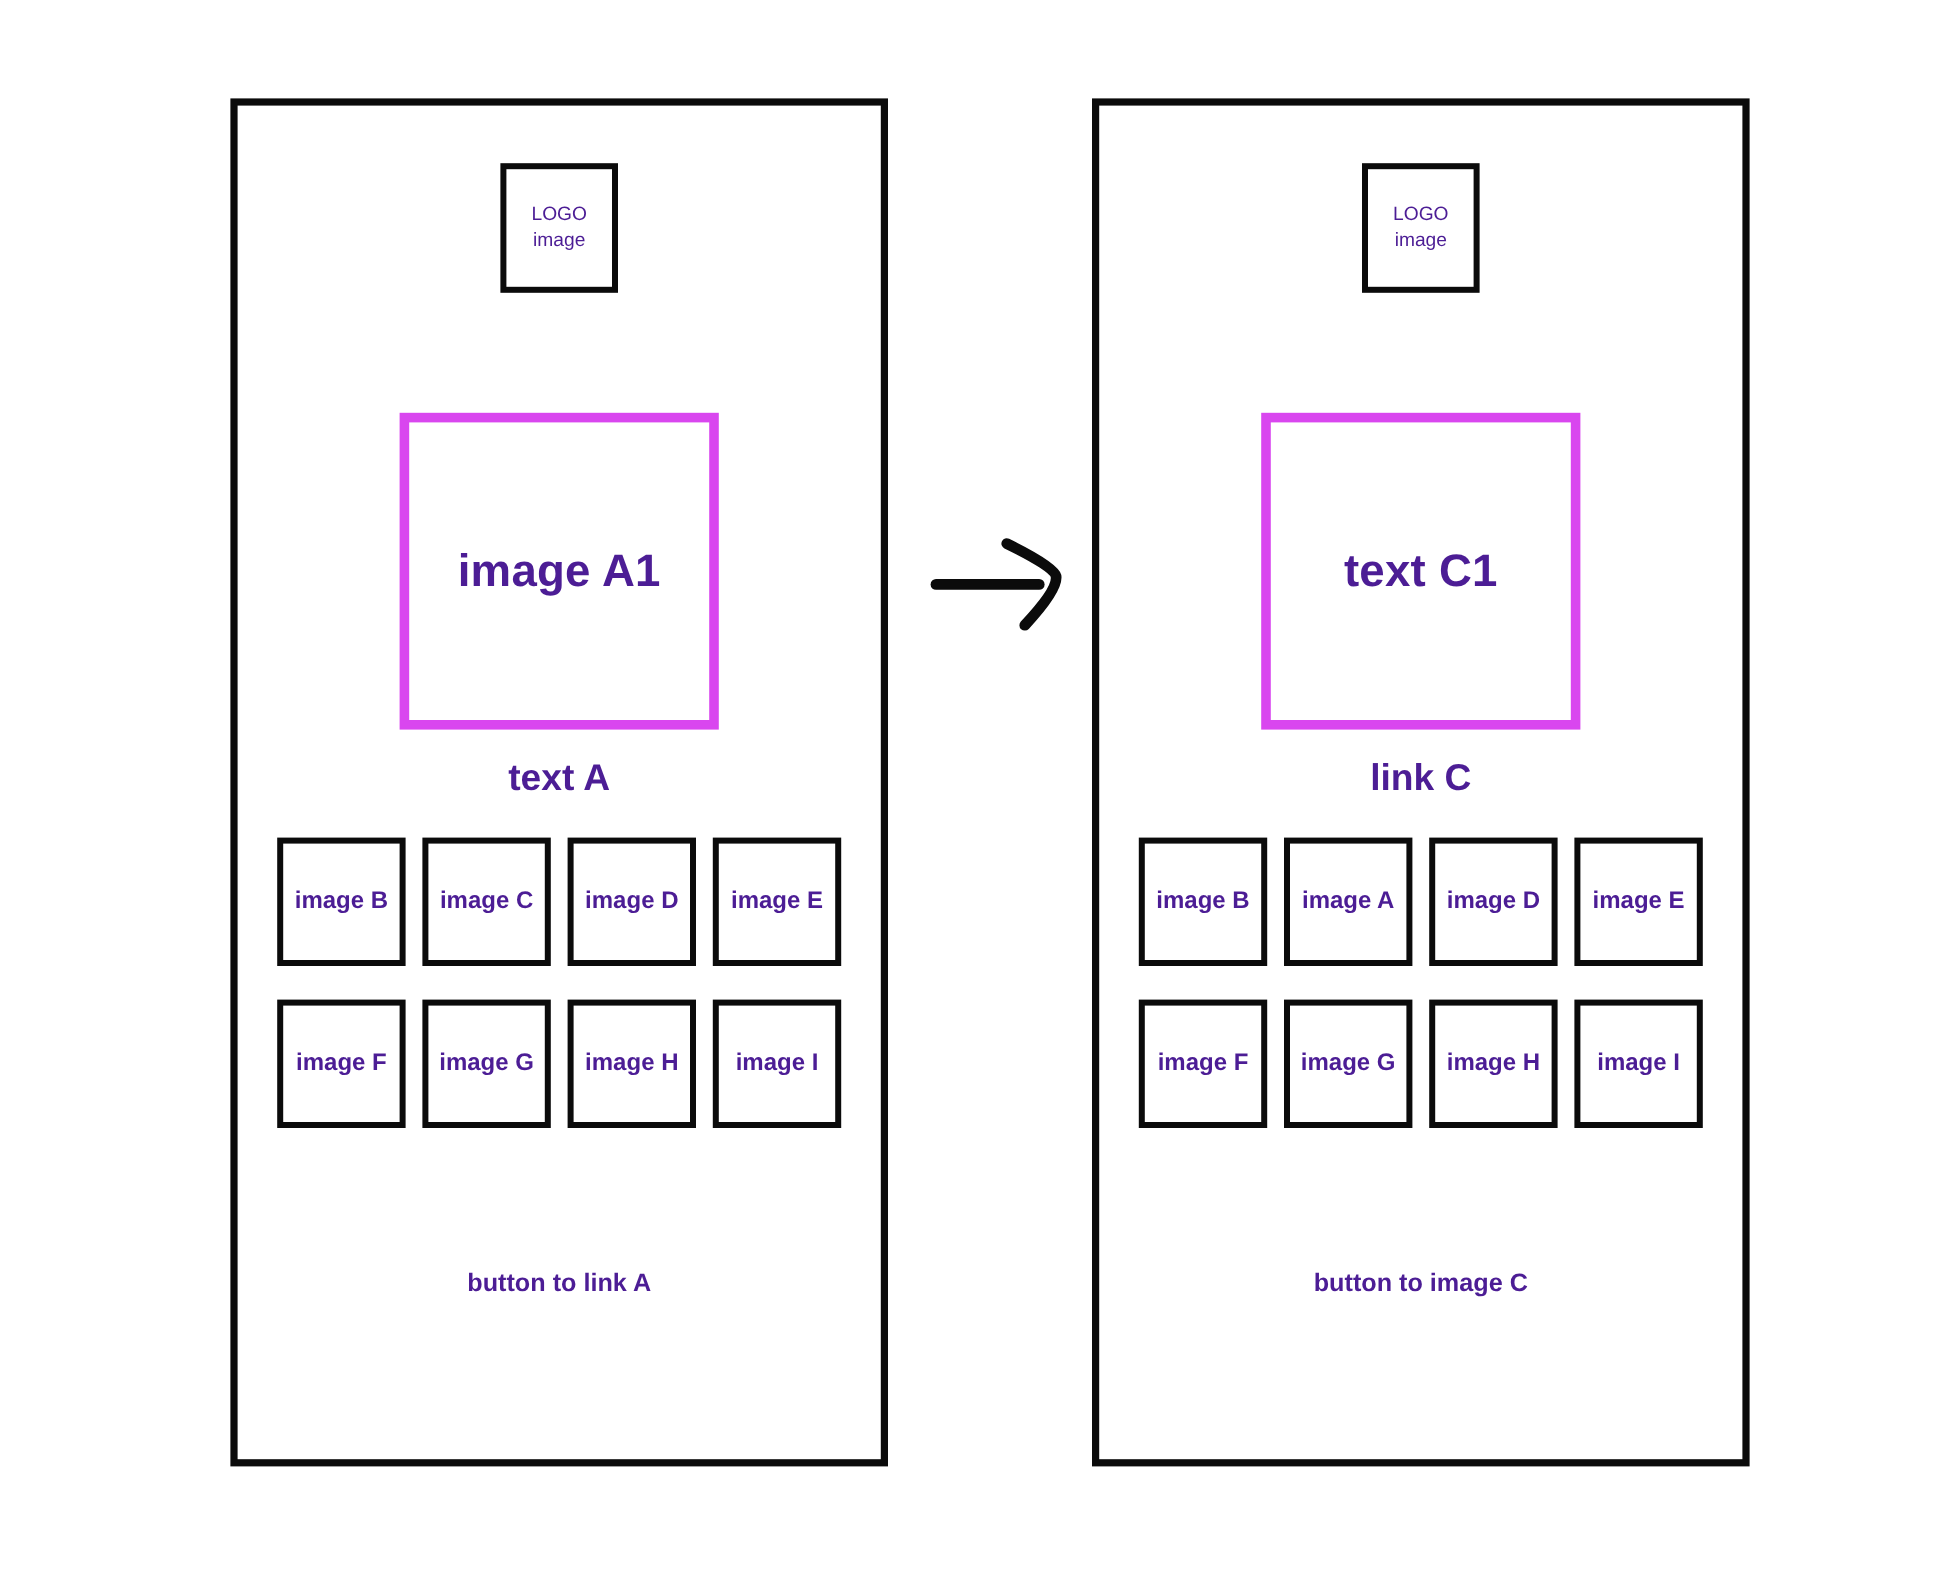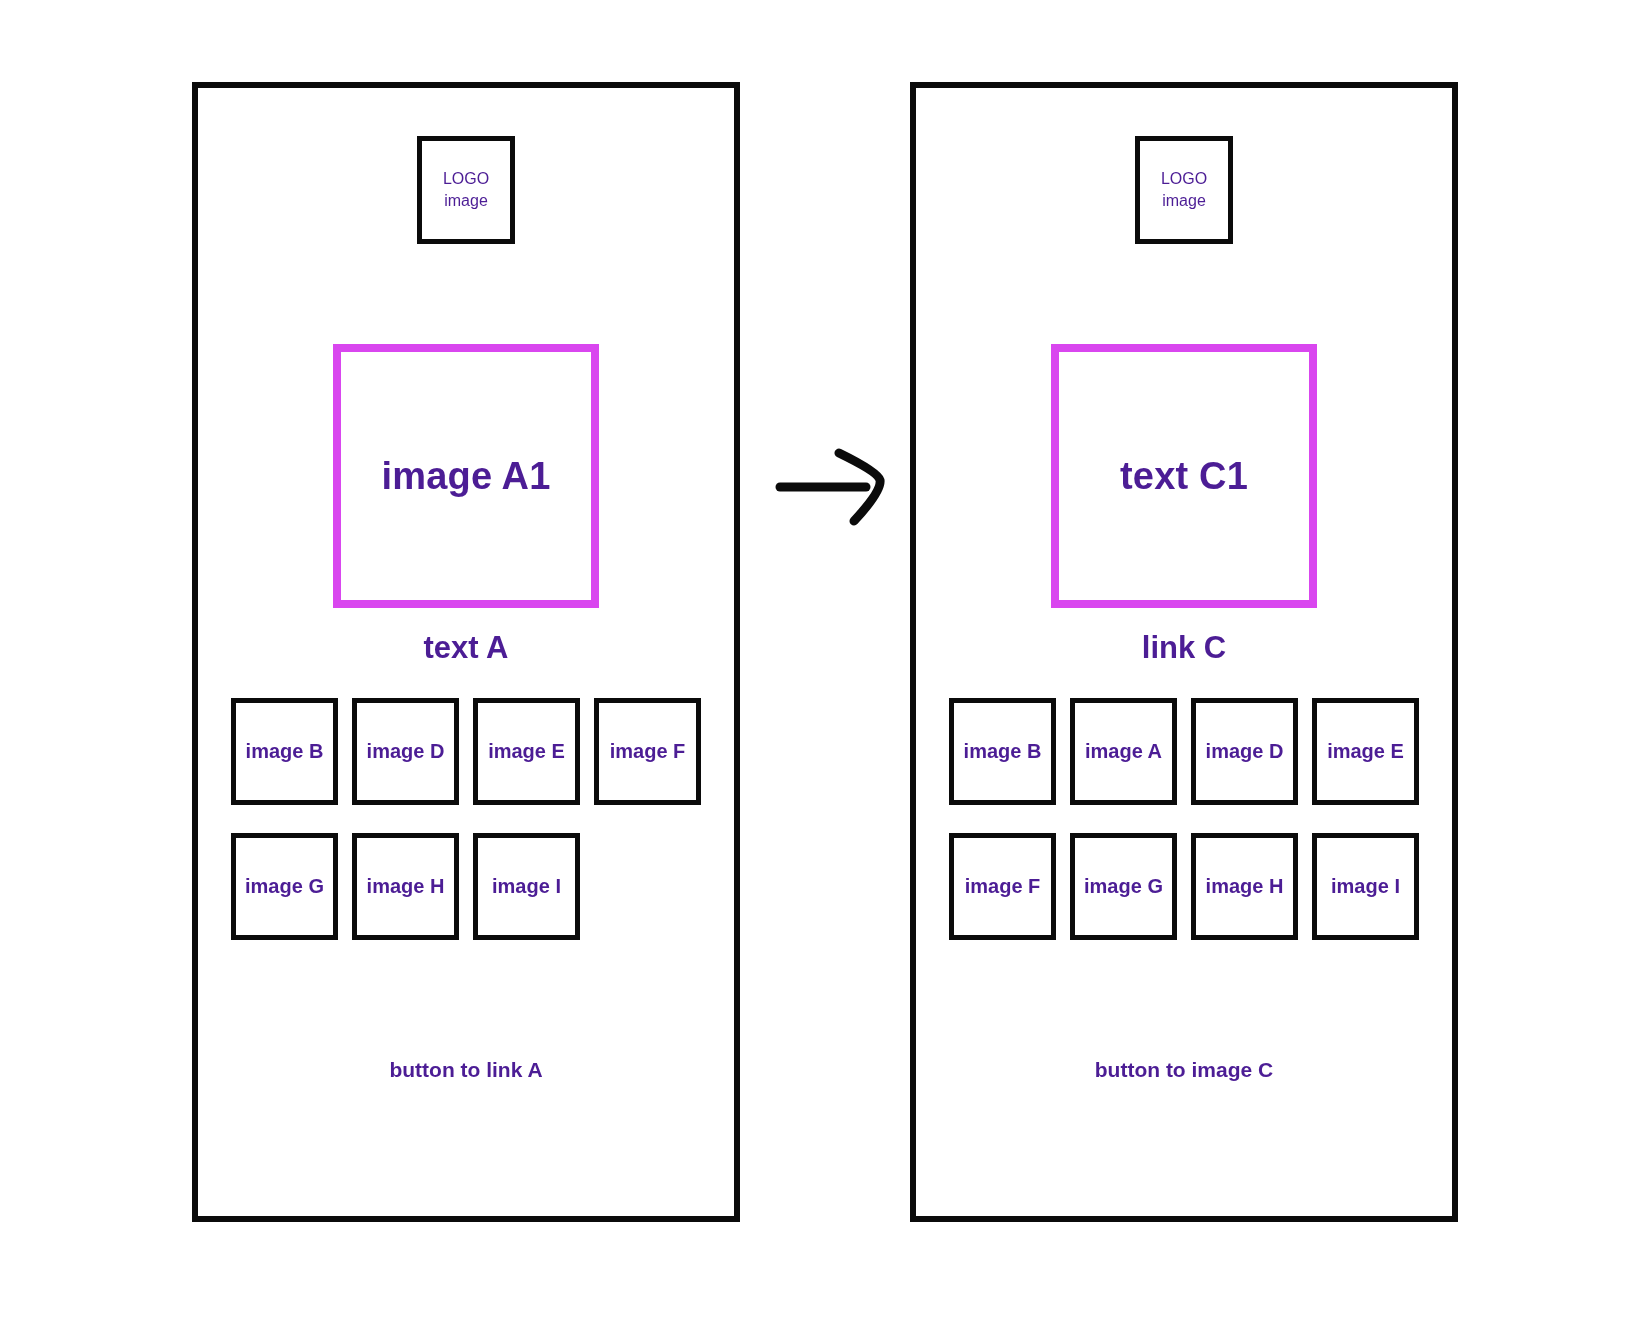--- a/index.html
+++ b/index.html
@@ -121,20 +121,21 @@
     </div>
 
     <div class="hero-box">
       <span>image A1</span>
     </div>
 
     <div class="caption">text A</div>
 
     <div class="thumb-grid">
       <div class="thumb">image B</div>
+      <div class="thumb">image C</div>
       <div class="thumb">image D</div>
       <div class="thumb">image E</div>
       <div class="thumb">image F</div>
       <div class="thumb">image G</div>
       <div class="thumb">image H</div>
       <div class="thumb">image I</div>
     </div>
 
     <div class="link-button">button to link A</div>
   </div>

